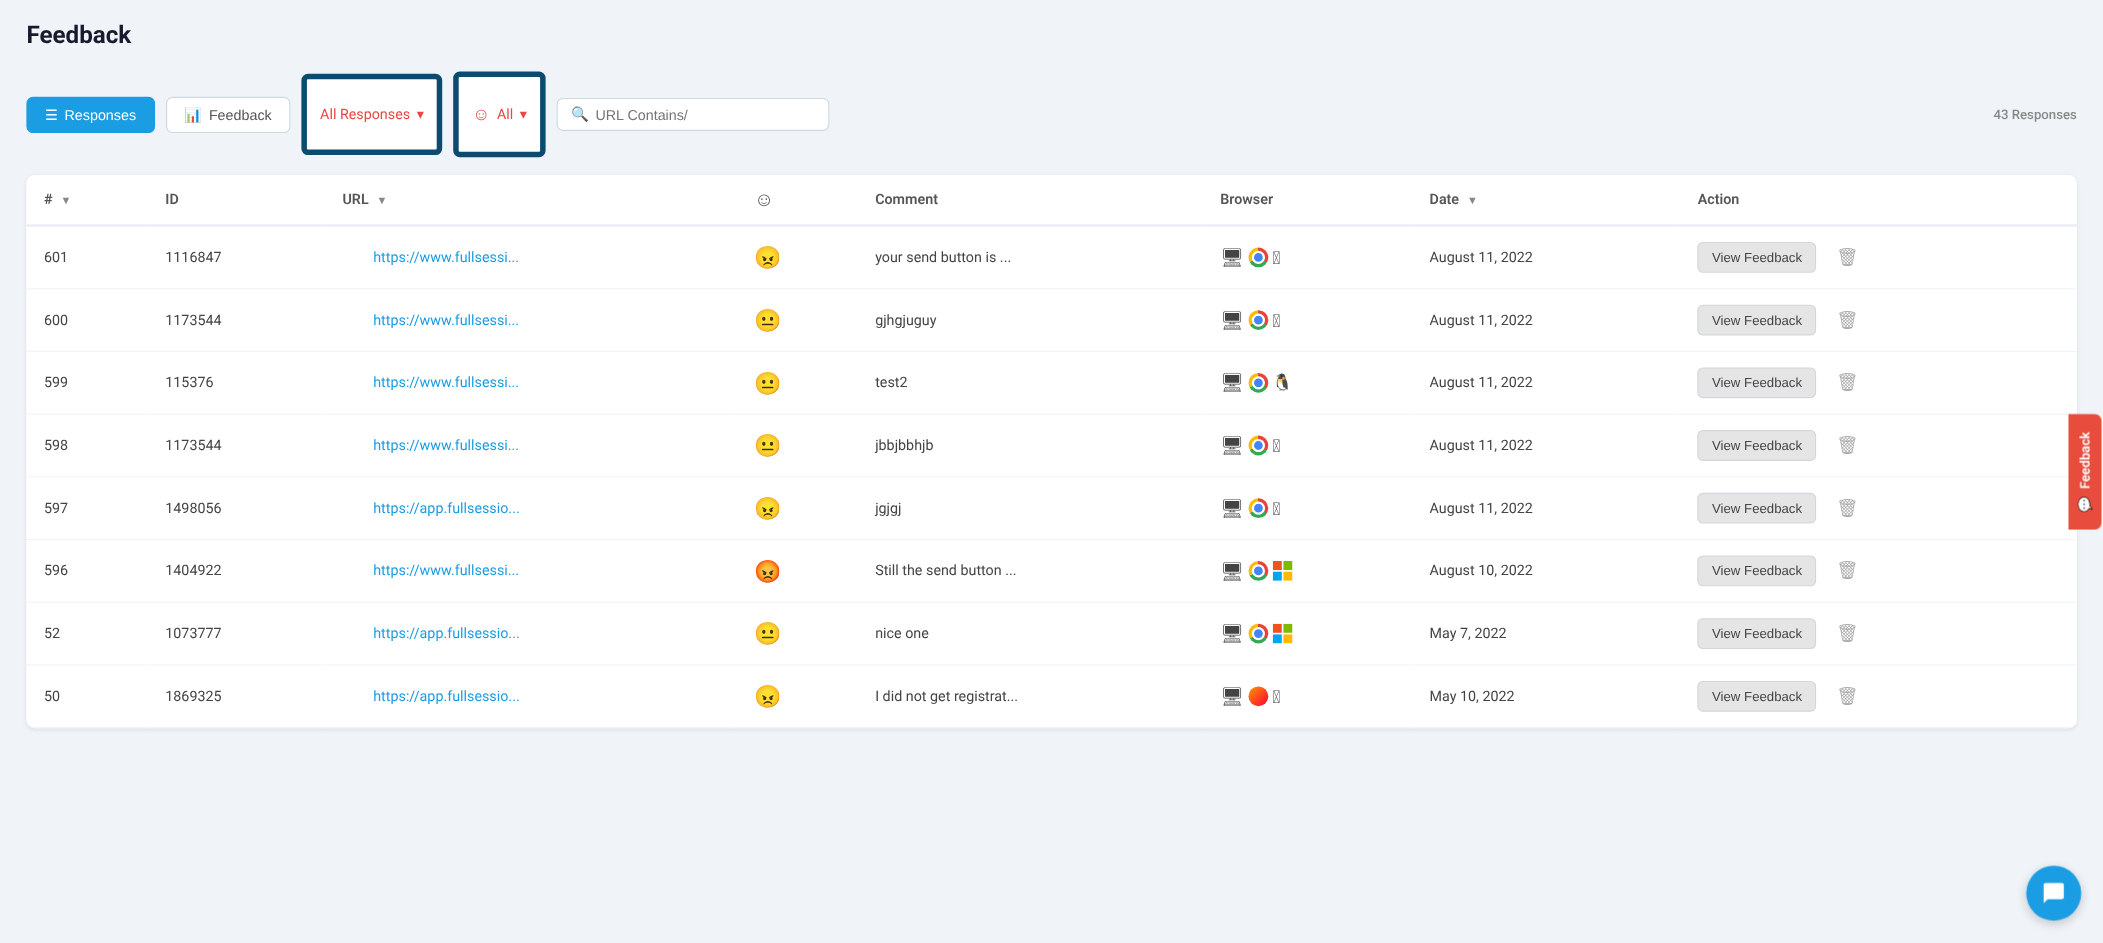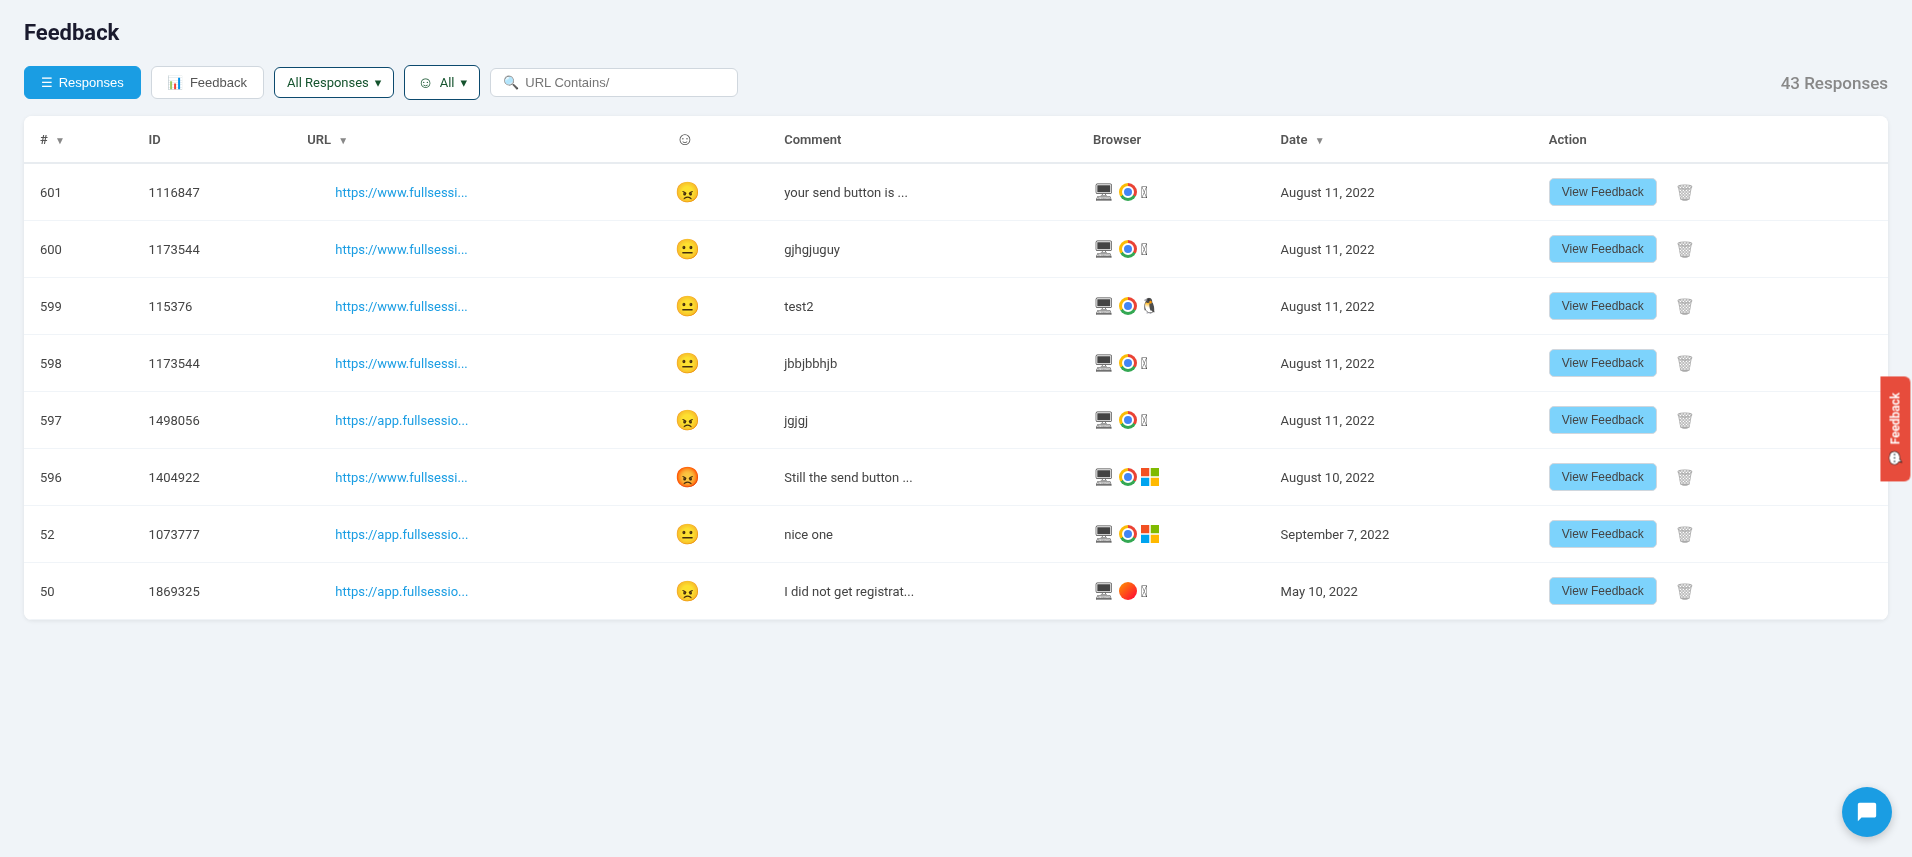--- a/index.html
+++ b/index.html
@@ -60,48 +60,48 @@
     }
     .tab-btn.active {
       background: #1a9de3;
       color: #fff;
       border-color: #1a9de3;
     }
     .filter-dropdown {
       display: flex;
       align-items: center;
       gap: 6px;
-      padding: 7px 12px;
-      border: 1px solid #0c4a6e;
+      padding: 24px 12px;
+      border: 5px solid #0c4a6e;
       border-radius: 6px;
       background: #fff;
       cursor: pointer;
       font-size: 13px;
-      color: #14532d;
+      color: #ef4444;
     }
     .search-bar {
       display: flex;
       align-items: center;
       gap: 6px;
       border: 1px solid #d0d7de;
       border-radius: 6px;
       background: #fff;
       padding: 6px 12px;
     }
     .search-bar input {
       border: none;
       outline: none;
       font-size: 13px;
       color: #333;
       width: 200px;
       background: transparent;
     }
     .response-count {
       margin-left: auto;
-      font-size: 17px;
+      font-size: 12px;
       color: #888;
       font-weight: 500;
     }
 
     .table-container {
       background: #fff;
       border-radius: 8px;
       box-shadow: 0 1px 4px rgba(0,0,0,0.08);
       overflow: hidden;
     }
@@ -144,21 +144,21 @@
     }
     .emoji-cell {
       font-size: 20px;
     }
     .browser-icons {
       display: flex;
       align-items: center;
       gap: 4px;
     }
     .view-btn {
-      background: #7dd3fc;
+      background: #e5e5e5;
       border: 1px solid #d0d7de;
       border-radius: 5px;
       padding: 6px 12px;
       font-size: 12px;
       cursor: pointer;
       color: #444;
       font-weight: 500;
       text-align: center;
     }
     .delete-btn {
@@ -465,21 +465,21 @@
         <span class="windows-icon" style="display:inline-block;width:18px;height:18px;vertical-align:middle;">
     <svg viewBox="0 0 24 24" width="18" height="18">
                     <rect x="0" y="0" width="11" height="11" fill="#f25022"></rect>
                     <rect x="13" y="0" width="11" height="11" fill="#7fba00"></rect>
                     <rect x="0" y="13" width="11" height="11" fill="#00a4ef"></rect>
                     <rect x="13" y="13" width="11" height="11" fill="#ffb900"></rect>
                   </svg>
   </span>
       </div>
     </td>
-    <td>September 7, 2022</td>
+    <td>May 7, 2022</td>
     <td>
       <div class="action-cell">
         <button class="view-btn">View Feedback</button>
         <button class="delete-btn" title="Delete">🗑</button>
       </div>
     </td>
   </tr>
           <tr>
     <td>50</td>
     <td>1869325</td>

